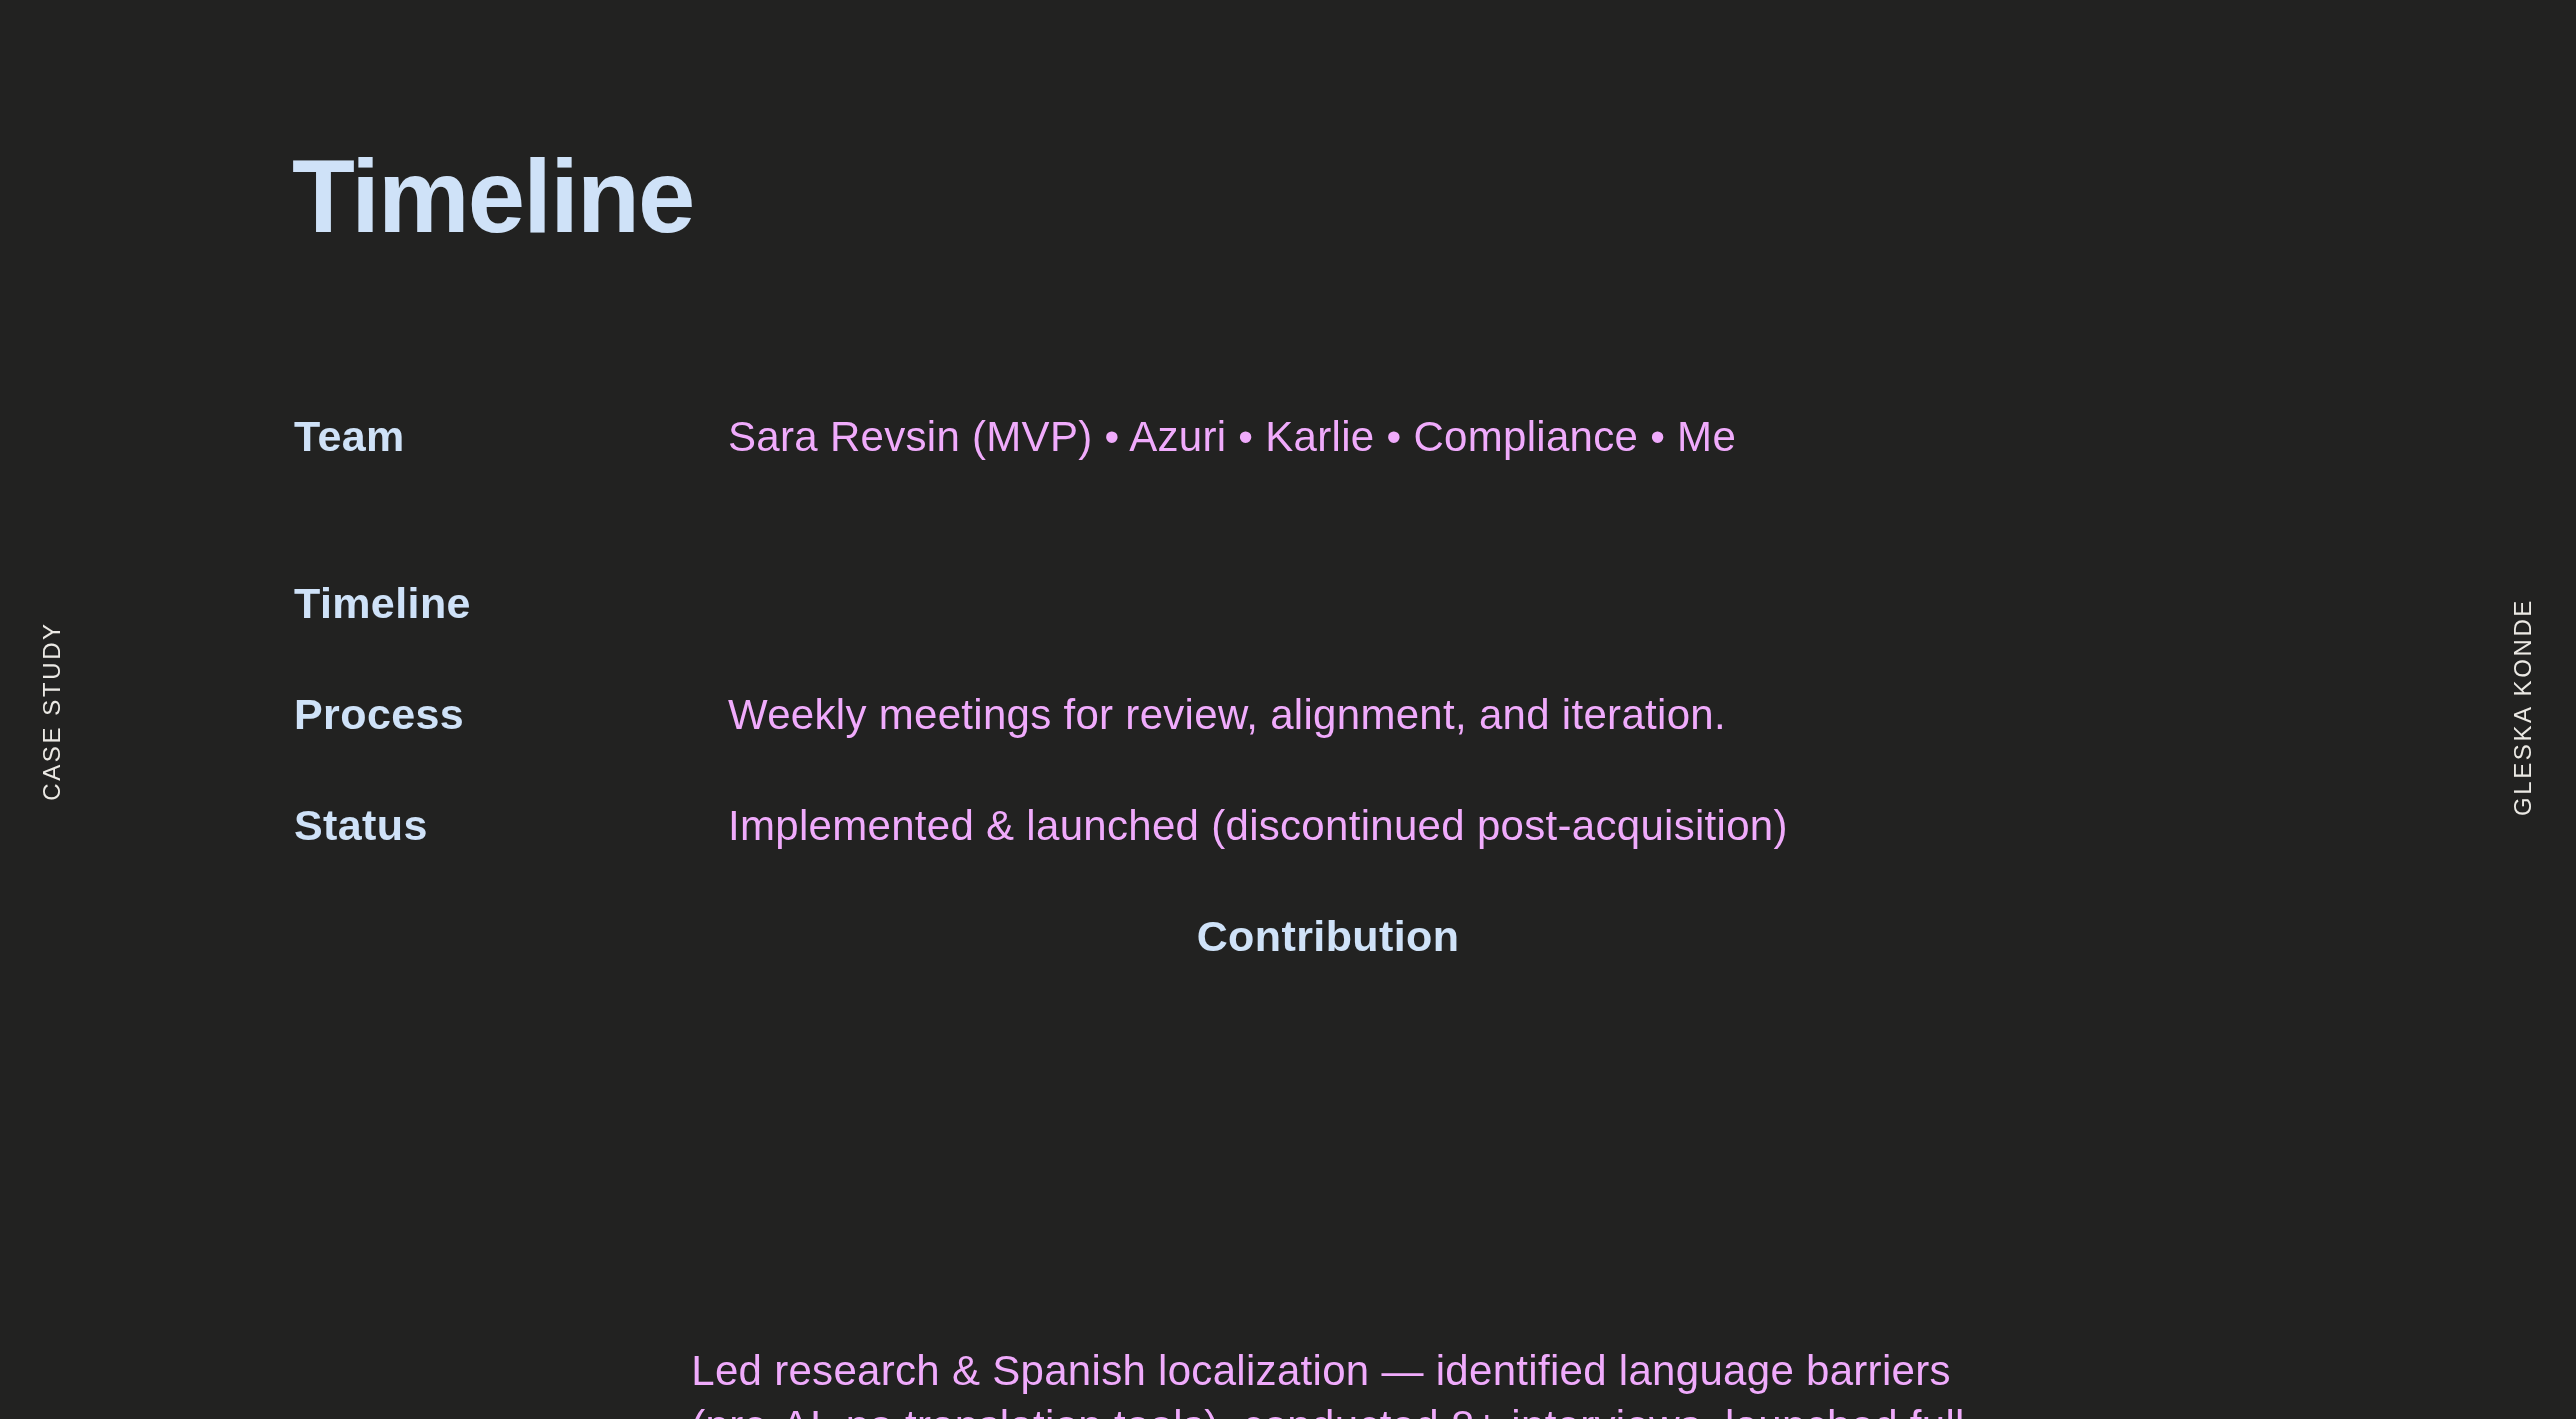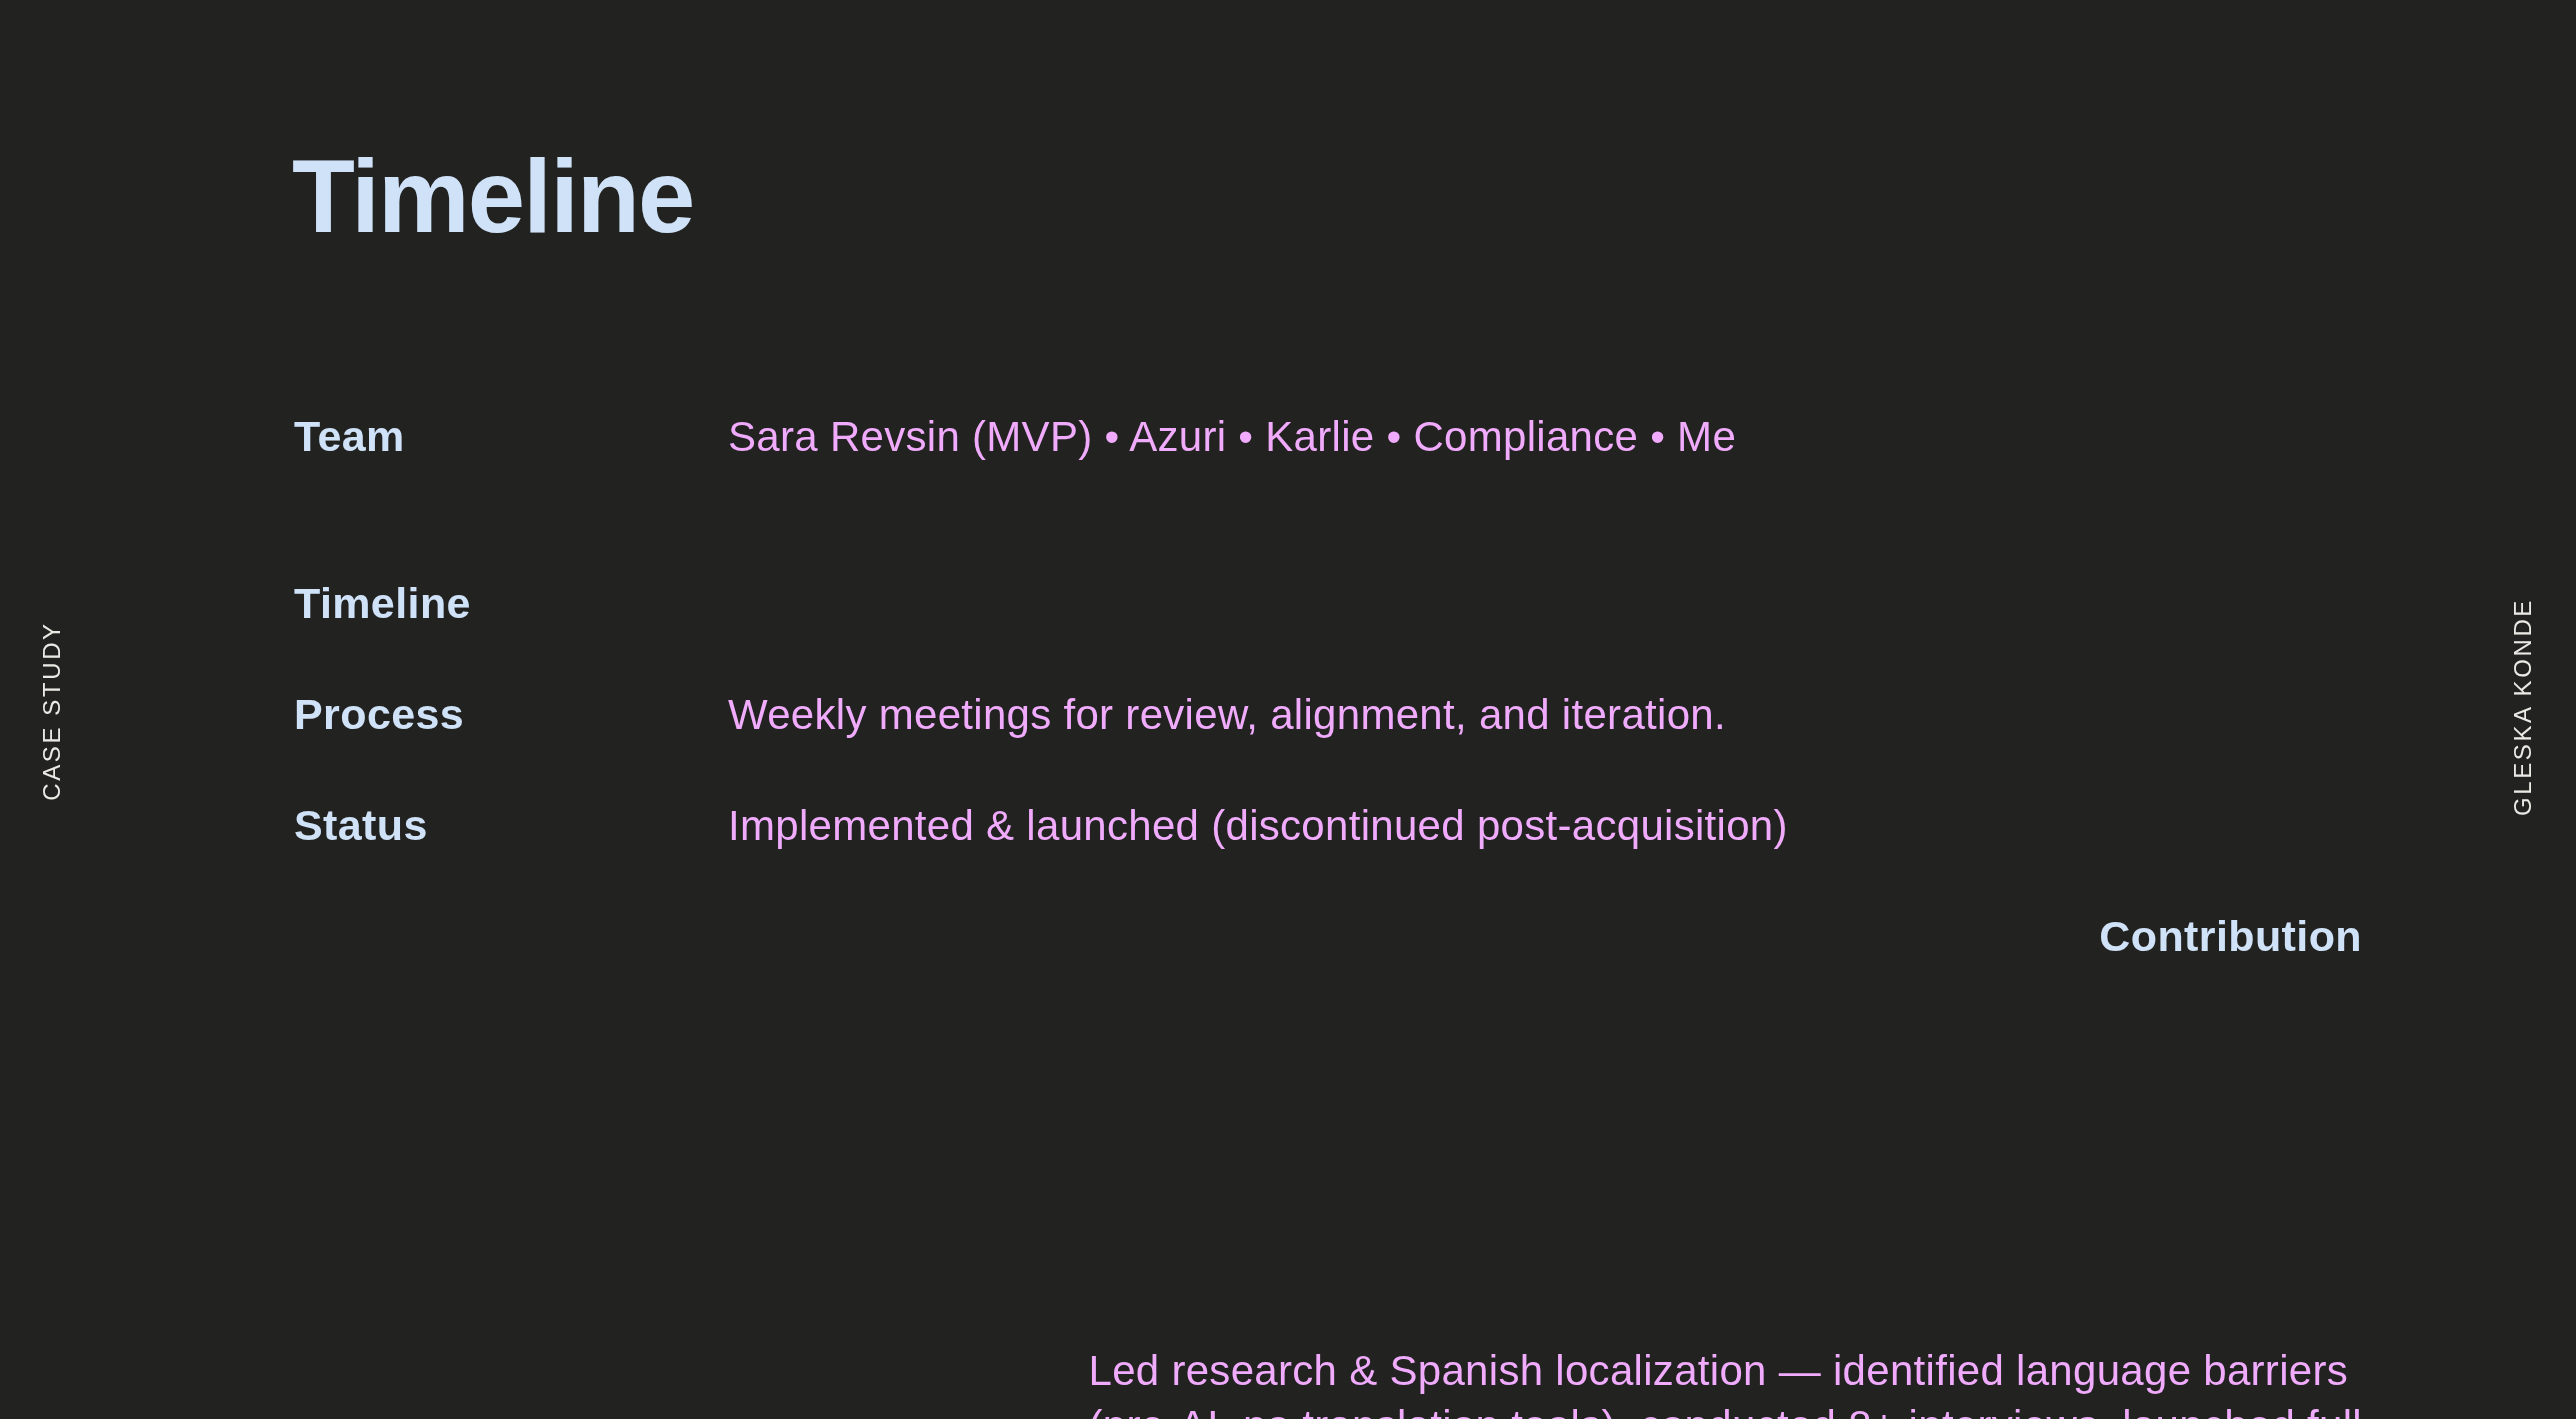--- a/index.html
+++ b/index.html
@@ -29,21 +29,21 @@
     color: #cfe2f8;
   }
   .info-table {
     position: absolute;
     left: 294px;
     top: 409px;
     width: 2068px;
   }
   .row {
     display: flex;
-    align-items: flex-end;
+    align-items: center;
     margin-bottom: 56px;
   }
   .row:last-child { margin-bottom: 0; flex-direction: column; }
   .row-label {
     flex: 0 0 434px;
     font-size: 43px;
     font-weight: 700;
     line-height: 55px;
     letter-spacing: 0.4px;
     color: #cfe2f8;

